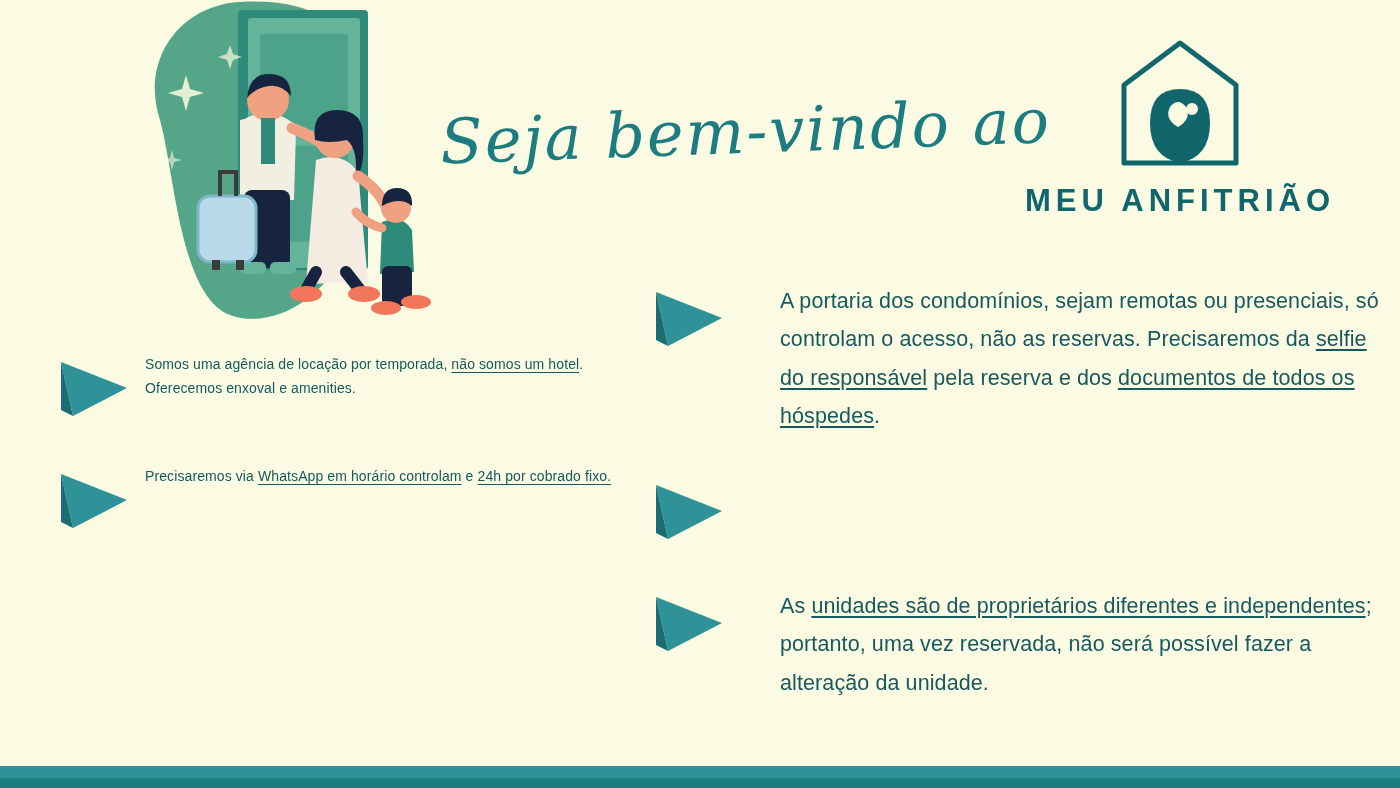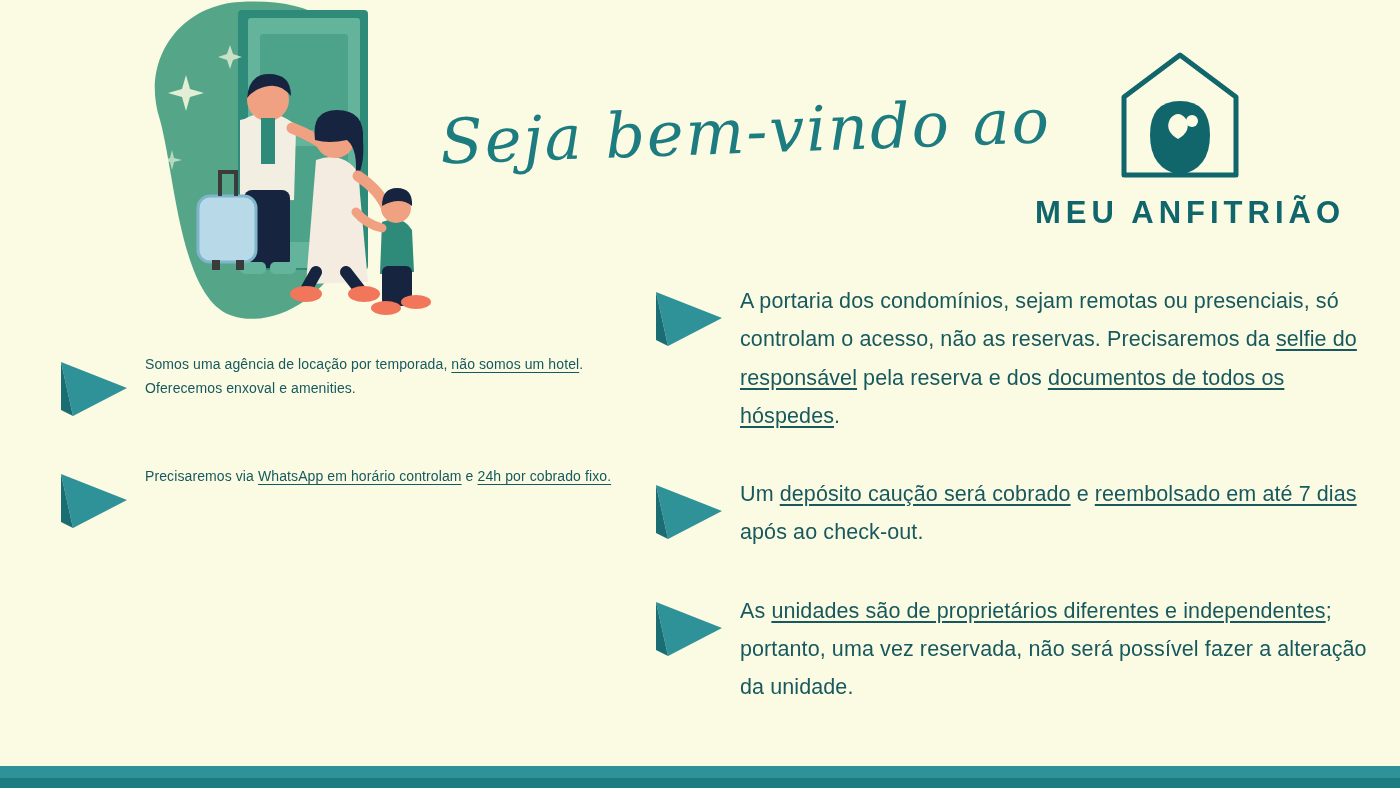--- a/index.html
+++ b/index.html
@@ -44,23 +44,23 @@
     color: #1d7c80;
     letter-spacing: 2px;
     white-space: nowrap;
     transform: rotate(-2deg);
   }
 
   
   .logo-block {
     position: absolute;
     left: 1015px;
-    top: 45px;
+    top: 33px;
     width: 330px;
-    text-align: right;
+    text-align: center;
   }
   .logo-mark {
     display: block;
     margin: 0 auto;
   }
   .logo-text {
     margin-top: 10px;
     font-family: "Liberation Sans", sans-serif;
     font-size: 31px;
     font-weight: bold;
@@ -81,21 +81,21 @@
     left: 650px;
     top: 282px;
     width: 730px;
   }
 
   .bullet-row {
     display: flex;
     align-items: flex-start;
   }
   .col-left .bullet-row { margin-bottom: 40px; }
-  .col-right .bullet-row { margin-bottom: 40px; }
+  .col-right .bullet-row { margin-bottom: 40px; gap: 40px; }
 
   .arrow {
     flex: 0 0 auto;
     width: 78px;
     margin-right: 12px;
     margin-top: 6px;
   }
 
   .bullet-text {
     font-size: 14px;
@@ -236,21 +236,20 @@
       <div class="bullet-text"><span>A portaria dos condomínios, sejam remotas ou presenciais, só controlam o acesso, não as reservas. Precisaremos da </span><u>selfie do responsável</u><span> pela reserva e dos </span><u>documentos de todos os hóspedes</u><span>.</span></div>
     </div>
 
     <div class="bullet-row">
       <div class="arrow">
         <svg width="78" height="62" viewBox="0 0 78 62" xmlns="http://www.w3.org/2000/svg">
           <path d="M6 4 L72 30 L18 58 Z" fill="#2e9298"></path>
           <path d="M6 4 L18 58 L6 52 Z" fill="#1b6d74"></path>
         </svg>
       </div>
-      <div class="bullet-text"><span>Um </span><u>depósito caução será cobrado</u><span> e </span><u>reembolsado em até 7 dias</u><span> após ao check-out.</span></div>
     </div>
 
     <div class="bullet-row">
       <div class="arrow">
         <svg width="78" height="62" viewBox="0 0 78 62" xmlns="http://www.w3.org/2000/svg">
           <path d="M6 4 L72 30 L18 58 Z" fill="#2e9298"></path>
           <path d="M6 4 L18 58 L6 52 Z" fill="#1b6d74"></path>
         </svg>
       </div>
       <div class="bullet-text"><span>As </span><u>unidades são de proprietários diferentes e independentes</u><span>; portanto, uma vez reservada, não será possível fazer a alteração da unidade.</span></div>

